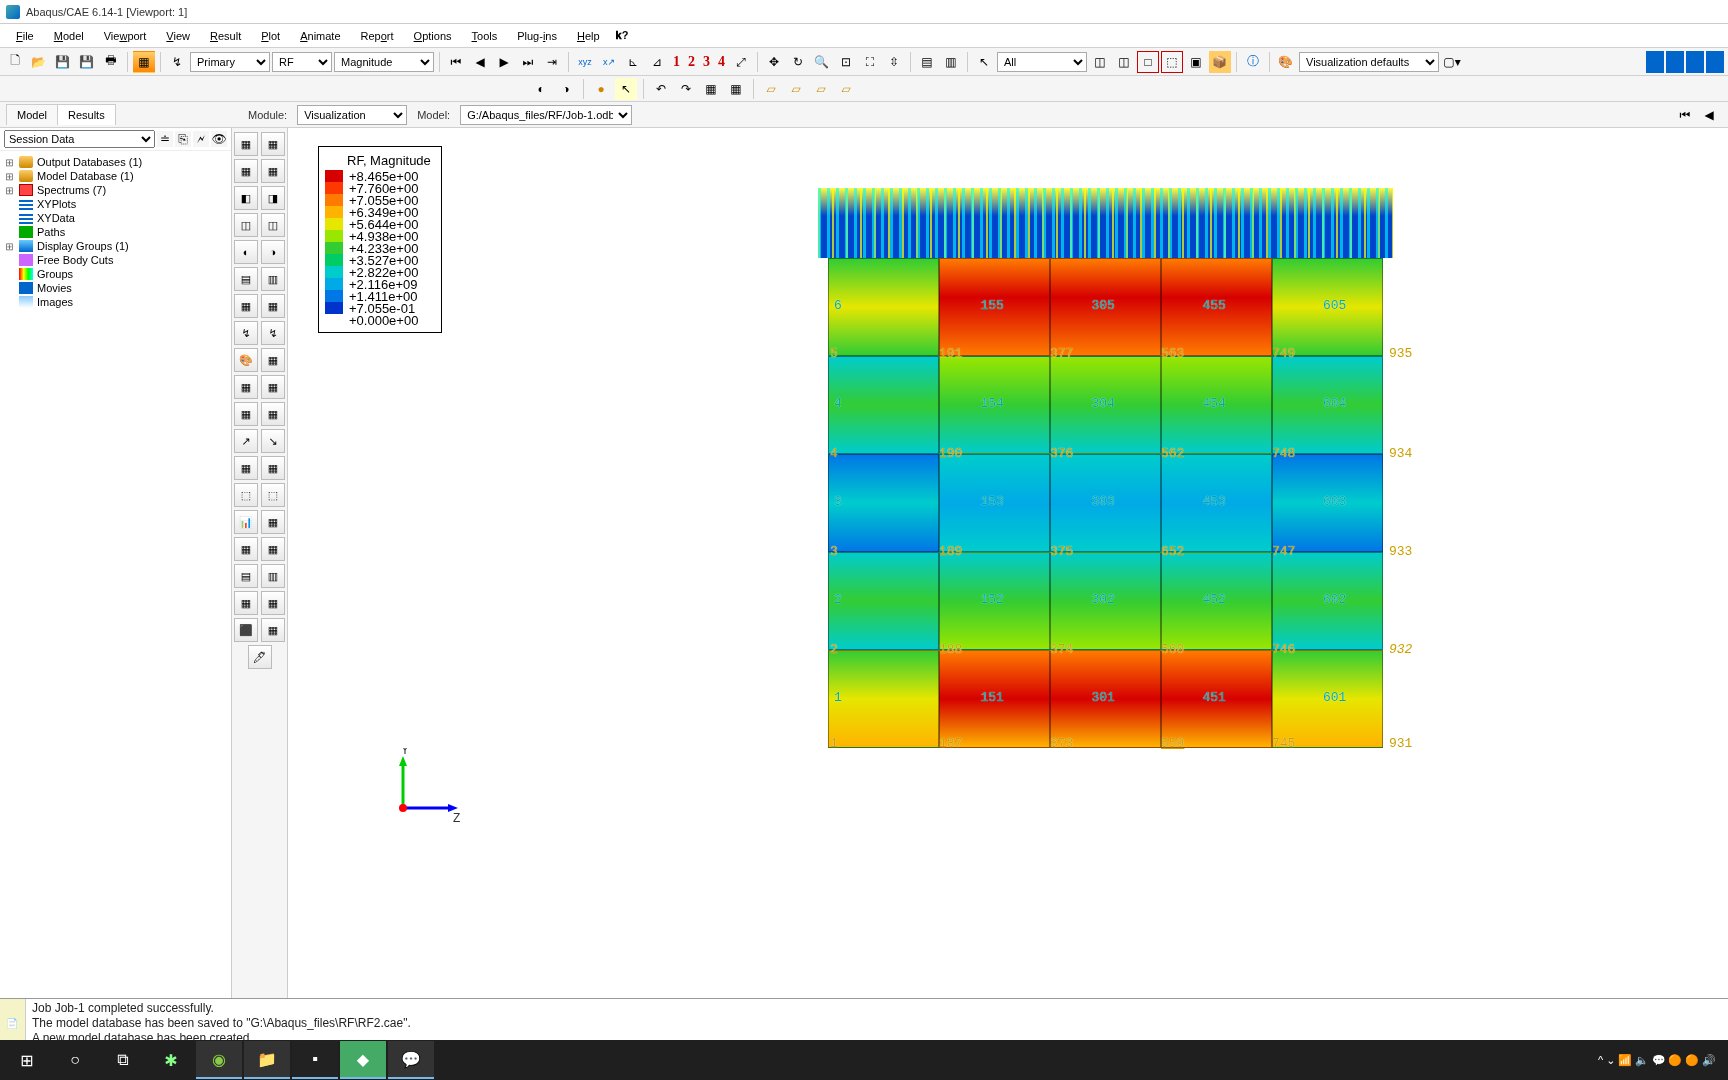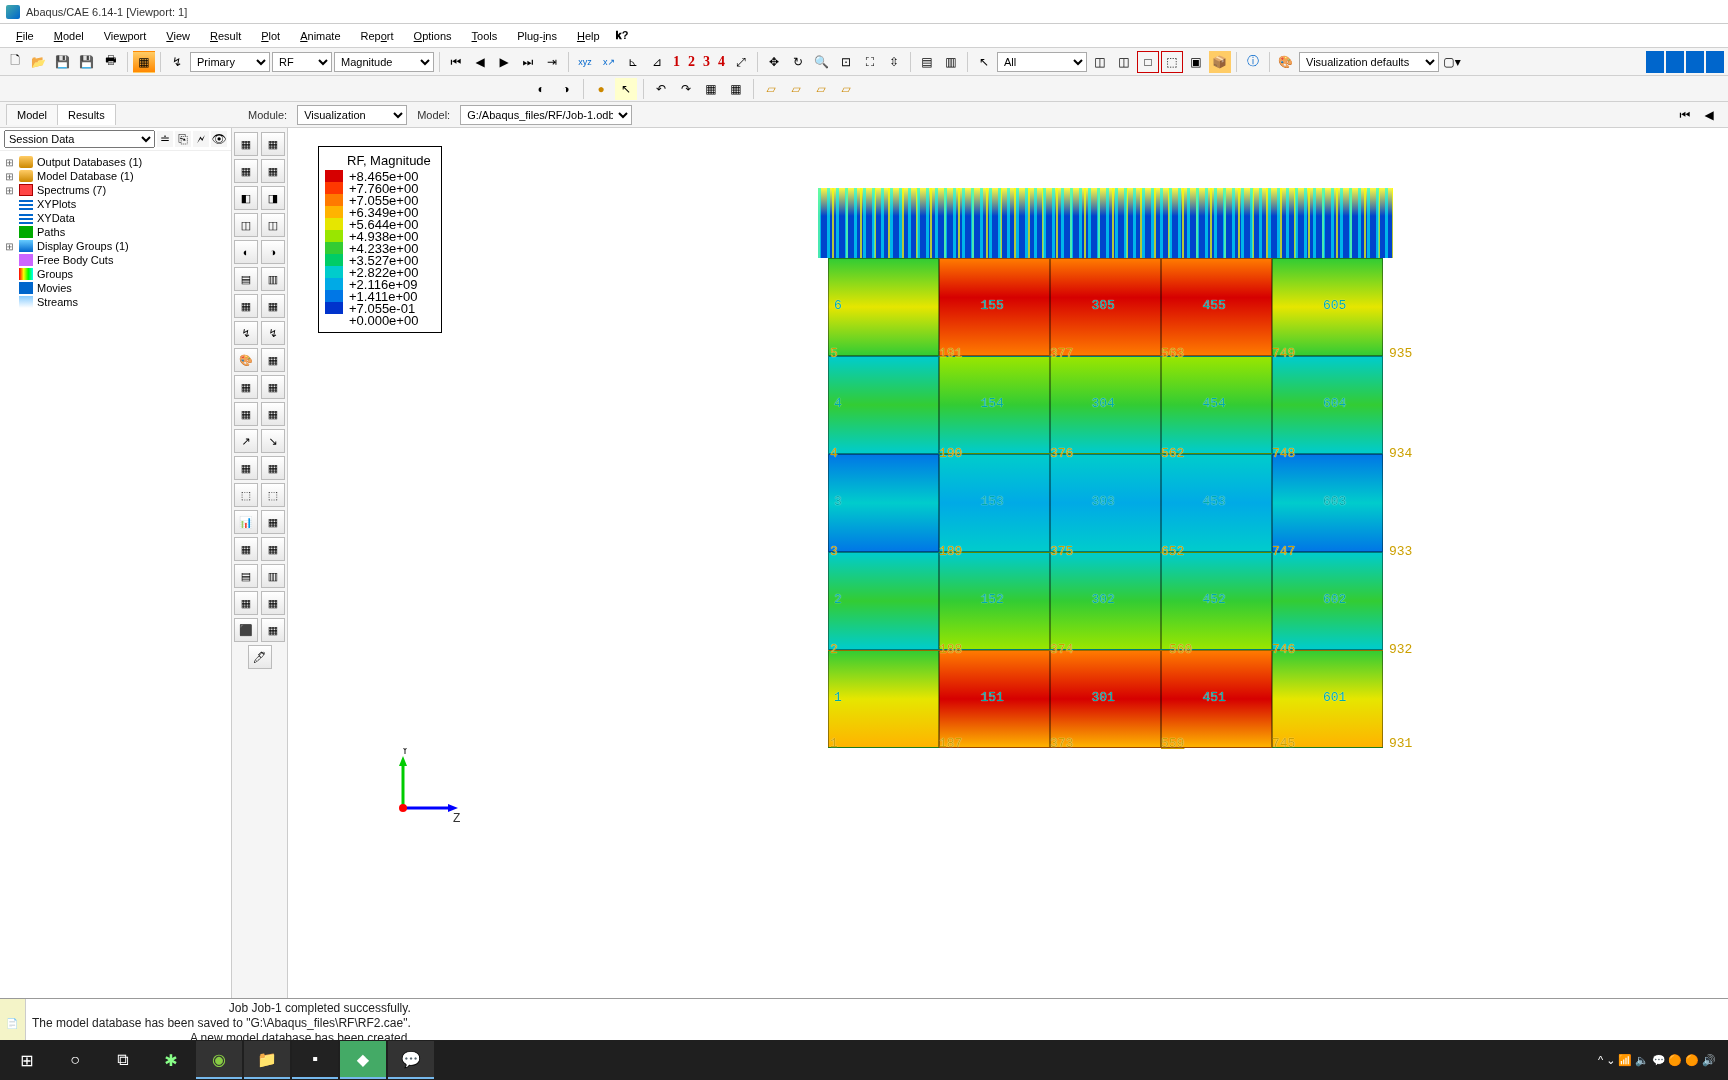--- a/index.html
+++ b/index.html
@@ -58,21 +58,21 @@
 .legend-swatch { width: 18px; height: 12px; margin-right: 6px; }
 .legend-val { white-space: pre; }
 
 .step-info { position: absolute; left: 185px; bottom: 150px; font-family: "Courier New", monospace; font-size: 13px; color: #333; line-height: 1.3;}
 
 .triad { position: absolute; left: 95px; bottom: 170px; width: 80px; height: 80px; }
 
 .console { height: 62px; background: #fff; border-top: 1px solid #999; font-family: "Courier New", monospace; font-size: 12px; padding: 0; display: flex;}
 .console .gutter { width: 26px; background: #f4f4c8; border-right: 1px solid #ccc; display: flex; flex-direction: column; justify-content: flex-end; align-items: center; padding-bottom: 2px; gap: 18px;}
 .console .gutter div { font-size: 10px; }
-.console .text { padding: 2px 6px; line-height: 1.25; color: #222; text-align: right;}
+.console .text { padding: 2px 6px; line-height: 1.25; color: #222;}
 
 .taskbar { position: fixed; bottom: 0; left: 0; right: 0; height: 40px; background: #1f1f1f; display: flex; align-items: center; padding: 0 4px; gap: 2px;}
 .tb-item { width: 46px; height: 38px; display: flex; align-items: center; justify-content: center; color: #fff; font-size: 16px;}
 .tb-item.active { border-bottom: 2px solid #76b9ed; background: #333;}
 .tray { margin-left: auto; display: flex; align-items: center; gap: 6px; color: #fff; font-size: 11px; padding-right: 8px;}
 
 
 .plot { position: absolute; left: 540px; top: 60px; width: 555px; height: 560px; }
 .plot-top { position: absolute; left: -10px; top: 0; width: 575px; height: 70px; background: linear-gradient(#fffb40 0%, #0044cc 40%, #0044cc 100%); }
 .plot-top::before { content:""; position:absolute; inset:0; background: repeating-linear-gradient(90deg, rgba(0,255,255,.6) 0 3px, transparent 3px 9px), repeating-linear-gradient(90deg, rgba(255,255,0,.7) 0 2px, transparent 2px 14px);}
@@ -256,21 +256,21 @@
           <span>Groups</span>
         </div>
         <div class="tree-item">
           <span class="exp"></span>
           <span class="ticon ic-mov"></span>
           <span>Movies</span>
         </div>
         <div class="tree-item">
           <span class="exp"></span>
           <span class="ticon ic-img"></span>
-          <span>Streams</span>
+          <span>Images</span>
         </div>
       </div>
   </div>
 
   <div class="tool-palette" id="palette">
       <div class="tp-row">
         <div class="tp-btn">▦</div>
         <div class="tp-btn">▦</div>
       </div>
       <div class="tp-row">
@@ -472,23 +472,23 @@
           <div class="node-lbl y" style="left: 444px; top: 286px;">747</div>
           <div class="node-lbl y" style="left: 561px; top: 286px;">933</div>
           <div class="node-lbl" style="left: 6px; top: 334px;">2</div>
           <div class="node-lbl" style="left: 152.5px; top: 334px;">152</div>
           <div class="node-lbl" style="left: 263.5px; top: 334px;">302</div>
           <div class="node-lbl" style="left: 374.5px; top: 334px;">452</div>
           <div class="node-lbl" style="left: 495px; top: 334px;">602</div>
           <div class="node-lbl y" style="left: 2px; top: 384px;">2</div>
           <div class="node-lbl y" style="left: 111px; top: 384px;">188</div>
           <div class="node-lbl y" style="left: 222px; top: 384px;">374</div>
-          <div class="node-lbl y" style="left: 333px; top: 384px; margin-left: 8px;">560</div>
+          <div class="node-lbl y" style="left: 333px; top: 384px;">560</div>
           <div class="node-lbl y" style="left: 444px; top: 384px;">746</div>
-          <div class="node-lbl y" style="left: 561px; top: 384px;">932</div>
+          <div class="node-lbl y" style="left: 561px; top: 384px; font-style: italic;">932</div>
           <div class="node-lbl" style="left: 6px; top: 432px;">1</div>
           <div class="node-lbl" style="left: 152.5px; top: 432px;">151</div>
           <div class="node-lbl" style="left: 263.5px; top: 432px;">301</div>
           <div class="node-lbl" style="left: 374.5px; top: 432px;">451</div>
           <div class="node-lbl" style="left: 495px; top: 432px;">601</div>
           <div class="node-lbl y" style="left: 2px; top: 478px;">1</div>
           <div class="node-lbl y" style="left: 111px; top: 478px;">187</div>
           <div class="node-lbl y" style="left: 222px; top: 478px;">373</div>
           <div class="node-lbl y" style="left: 333px; top: 478px; text-decoration: underline;">559</div>
           <div class="node-lbl y" style="left: 444px; top: 478px;">745</div>

